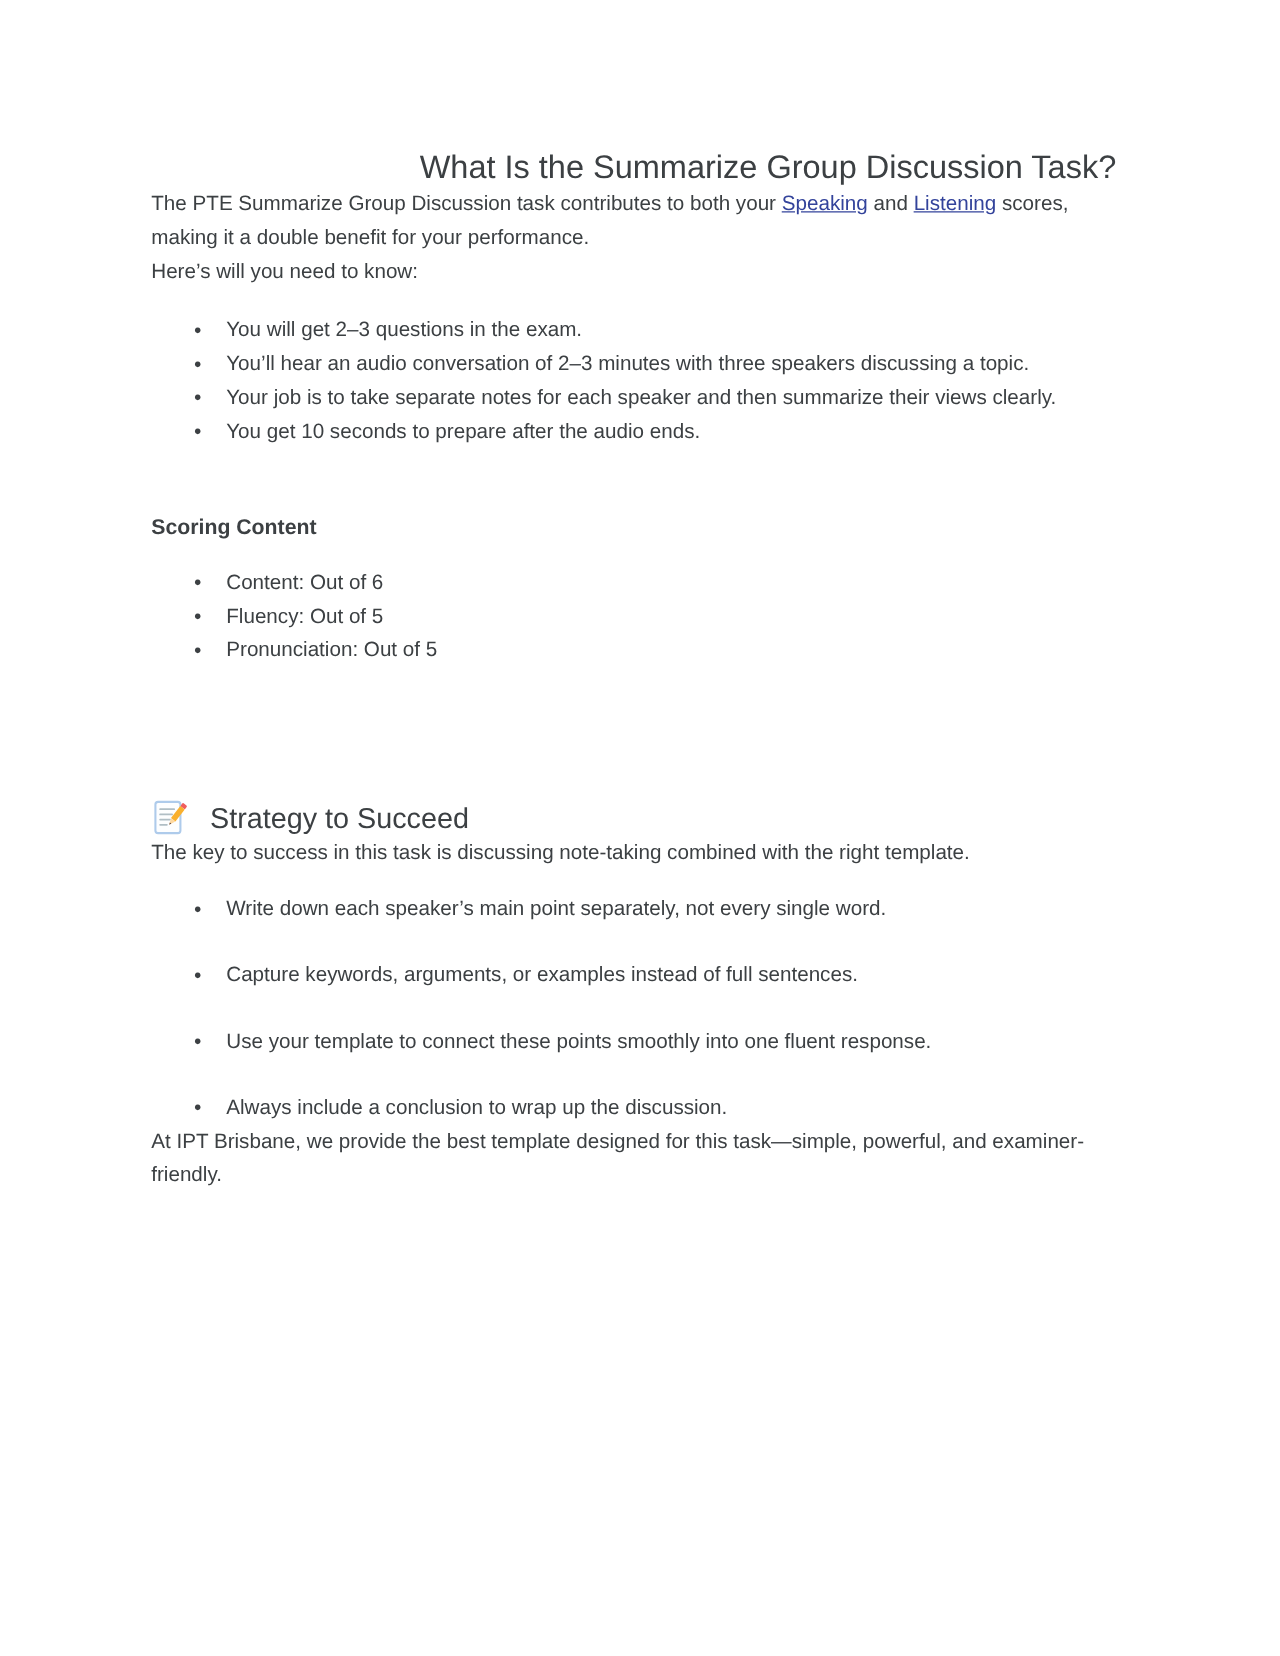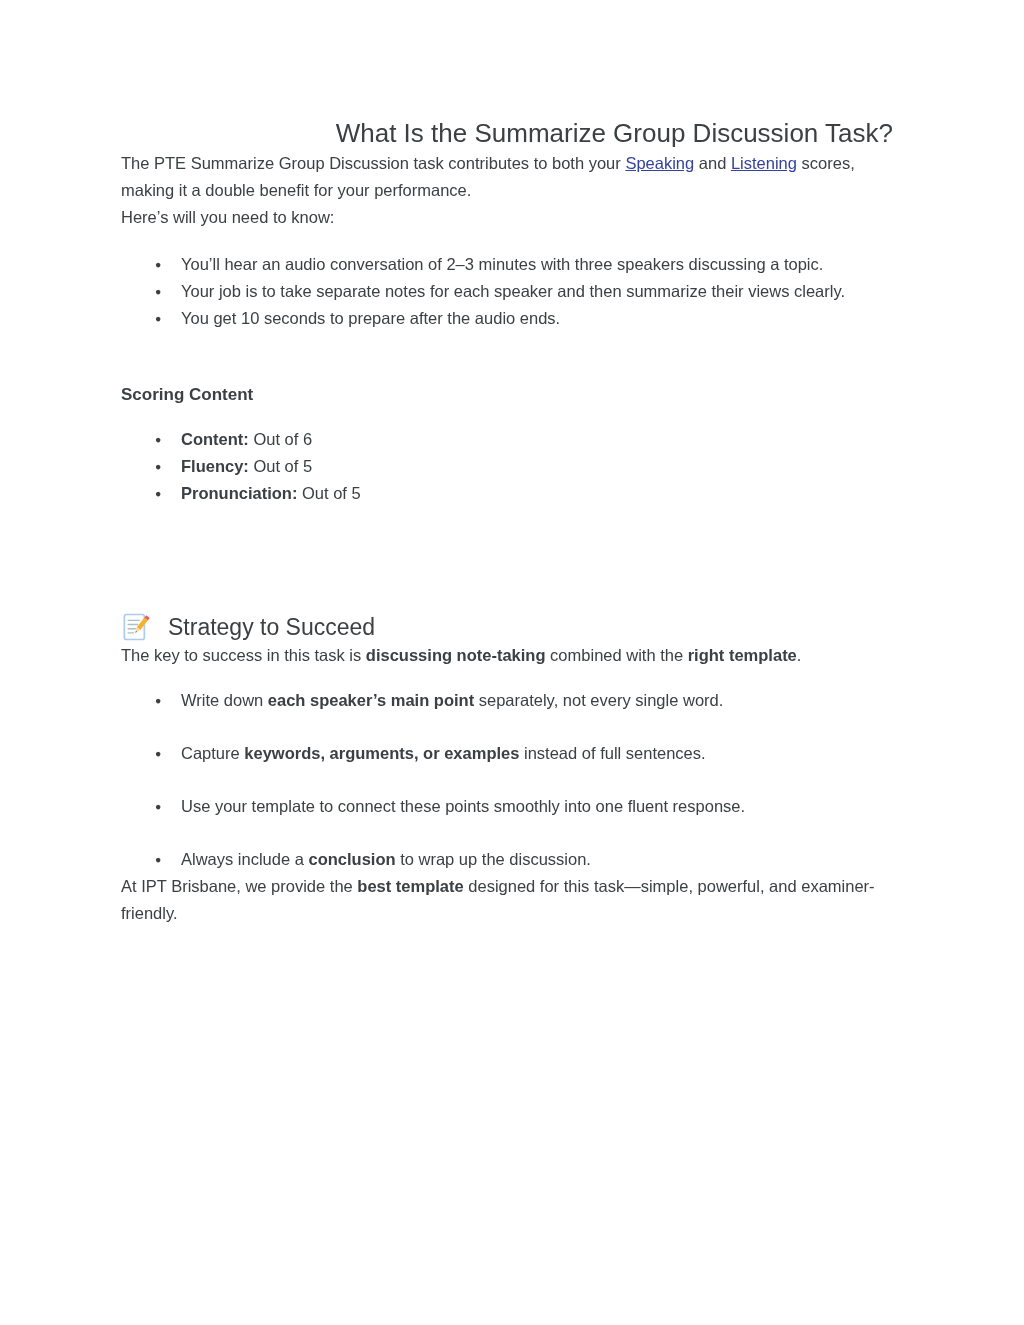--- a/index.html
+++ b/index.html
@@ -83,39 +83,40 @@
   .strategy-intro { margin-top: 46px; }
   ul.spaced { margin-top: 18px; }
   ul.spaced > li { margin-bottom: 26px; }
   ul.spaced > li:last-child { margin-bottom: 0; }
 
   .outro {
     margin-top: 27px;
     padding-bottom: 140px;
   }
 
-  .b { font-weight: 700; }
+  .b { font-weight: 400; }
   .doc-link {
     color: var(--link-color, #33439b);
     text-decoration: underline;
     cursor: pointer;
   }
 </style>
 </head>
 <body>
 
 <div class="page">
 
   <h1 class="title">What Is the Summarize Group Discussion Task?</h1>
 
   <p class="body intro-para"><span>The PTE Summarize Group Discussion task contributes to both your </span><a href="#" class="doc-link">Speaking</a><span> and </span><a href="#" class="doc-link">Listening</a><span> scores, making it a double benefit for your performance.</span></p>
 
   <p class="body know-intro">Here’s will you need to know:</p>
 
   <ul class="list tight">
+    <li><span>You will get 2–3 questions in the exam.</span></li>
     <li><span>You’ll hear an audio conversation of 2–3 minutes with three speakers discussing a topic.</span></li>
     <li><span>Your job is to take separate notes for each speaker and then summarize their views clearly.</span></li>
     <li><span>You get 10 seconds to prepare after the audio ends.</span></li>
   </ul>
 
   <h3 class="subhead">Scoring Content</h3>
 
   <ul class="list scoring">
     <li><span class="b">Content:</span><span> Out of 6</span></li>
     <li><span class="b">Fluency:</span><span> Out of 5</span></li>

